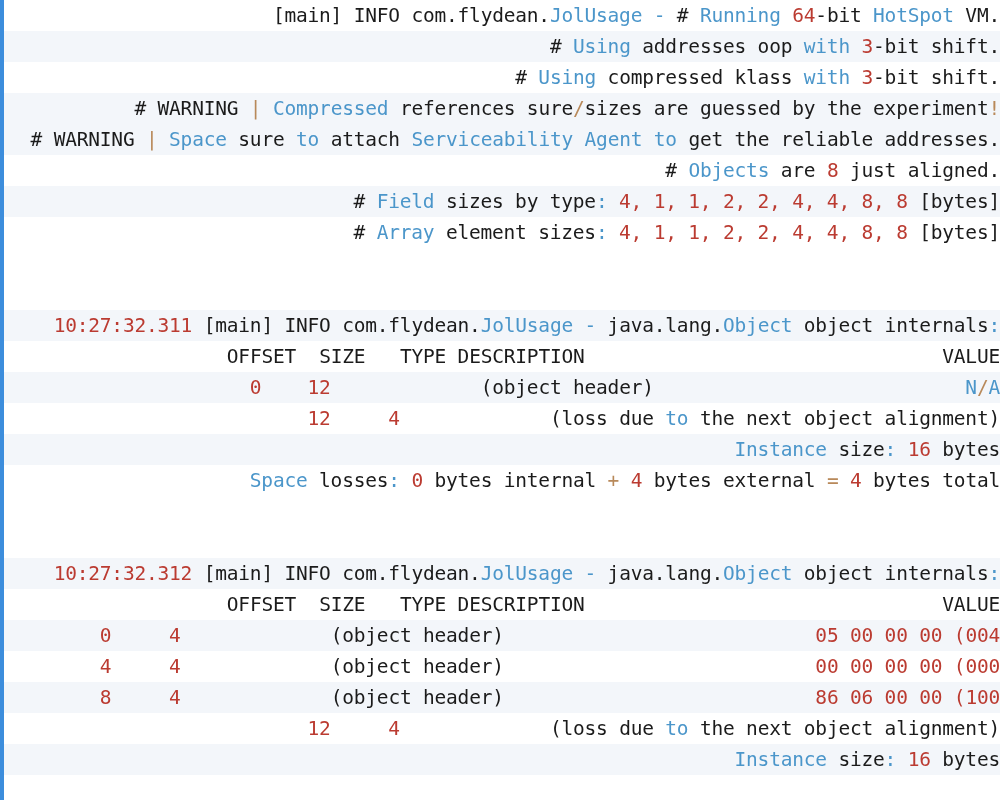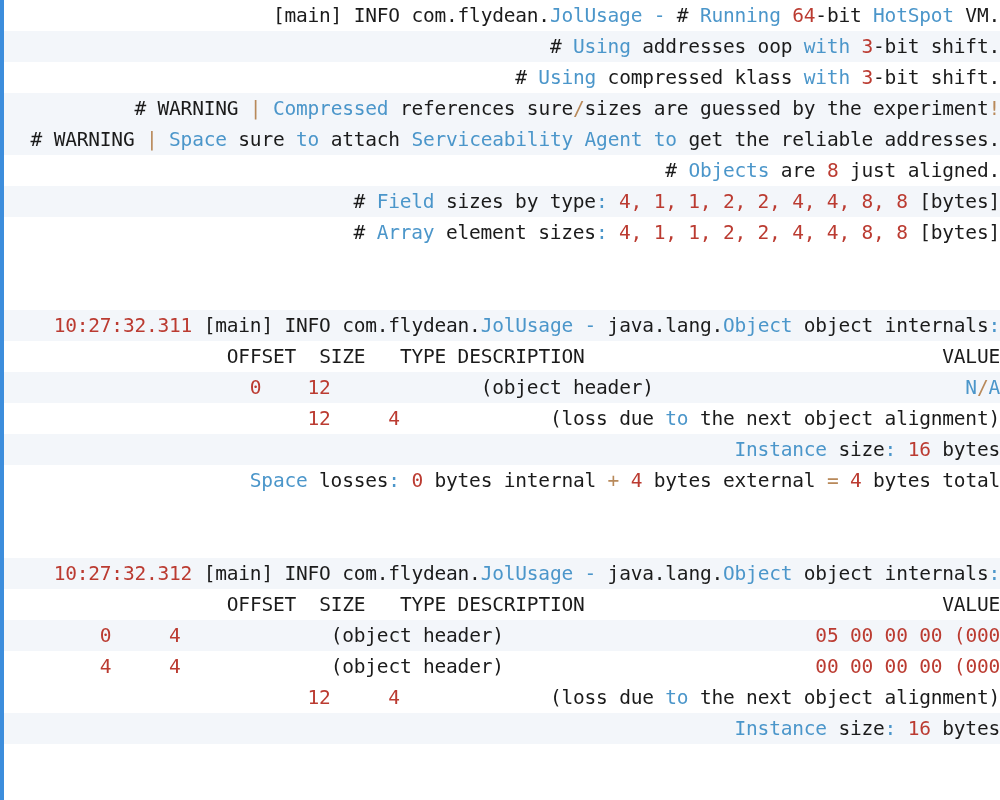--- a/index.html
+++ b/index.html
@@ -70,17 +70,18 @@
     <div class="line alt"><span class="t-red">10:27:32.311</span><span class="t-default"> [main] INFO com.flydean.</span><span class="t-blue">JolUsage</span><span class="t-default"> </span><span class="t-blue">-</span><span class="t-default"> java.lang.</span><span class="t-blue">Object</span><span class="t-default"> object internals</span><span class="t-blue">:</span></div>
     <div class="line plain"><span class="t-default"> OFFSET  SIZE   TYPE DESCRIPTION                               VALUE</span></div>
     <div class="line alt"><span class="t-default">      </span><span class="t-red">0</span><span class="t-default">    </span><span class="t-red">12</span><span class="t-default">             (object header)                           </span><span class="t-blue">N</span><span class="t-tan">/</span><span class="t-blue">A</span></div>
     <div class="line plain"><span class="t-default">     </span><span class="t-red">12</span><span class="t-default">     </span><span class="t-red">4</span><span class="t-default">             (loss due </span><span class="t-blue">to</span><span class="t-default"> the next object alignment)</span></div>
     <div class="line alt"><span class="t-blue">Instance</span><span class="t-default"> size</span><span class="t-blue">:</span><span class="t-default"> </span><span class="t-red">16</span><span class="t-default"> bytes</span></div>
     <div class="line plain"><span class="t-blue">Space</span><span class="t-default"> losses</span><span class="t-blue">:</span><span class="t-default"> </span><span class="t-red">0</span><span class="t-default"> bytes internal </span><span class="t-tan">+</span><span class="t-default"> </span><span class="t-red">4</span><span class="t-default"> bytes external </span><span class="t-tan">=</span><span class="t-default"> </span><span class="t-red">4</span><span class="t-default"> bytes total</span></div>
     <div class="line alt blank"></div>
     <div class="line plain blank"></div>
     <div class="line alt"><span class="t-red">10:27:32.312</span><span class="t-default"> [main] INFO com.flydean.</span><span class="t-blue">JolUsage</span><span class="t-default"> </span><span class="t-blue">-</span><span class="t-default"> java.lang.</span><span class="t-blue">Object</span><span class="t-default"> object internals</span><span class="t-blue">:</span></div>
     <div class="line plain"><span class="t-default"> OFFSET  SIZE   TYPE DESCRIPTION                               VALUE</span></div>
-    <div class="line alt"><span class="t-default">      </span><span class="t-red">0</span><span class="t-default">     </span><span class="t-red">4</span><span class="t-default">             (object header)                           </span><span class="t-red">05 00 00 00 (000</span></div>
+    <div class="line alt"><span class="t-default">      </span><span class="t-red">0</span><span class="t-default">     </span><span class="t-red">4</span><span class="t-default">             (object header)                           </span><span class="t-red">05 00 00 00 (004</span></div>
     <div class="line plain"><span class="t-default">      </span><span class="t-red">4</span><span class="t-default">     </span><span class="t-red">4</span><span class="t-default">             (object header)                           </span><span class="t-red">00 00 00 00 (000</span></div>
+    <div class="line alt"><span class="t-default">      </span><span class="t-red">8</span><span class="t-default">     </span><span class="t-red">4</span><span class="t-default">             (object header)                           </span><span class="t-red">86 06 00 00 (100</span></div>
     <div class="line plain"><span class="t-default">     </span><span class="t-red">12</span><span class="t-default">     </span><span class="t-red">4</span><span class="t-default">             (loss due </span><span class="t-blue">to</span><span class="t-default"> the next object alignment)</span></div>
     <div class="line alt"><span class="t-blue">Instance</span><span class="t-default"> size</span><span class="t-blue">:</span><span class="t-default"> </span><span class="t-red">16</span><span class="t-default"> bytes</span></div>
   </div>
 
 </body></html>

